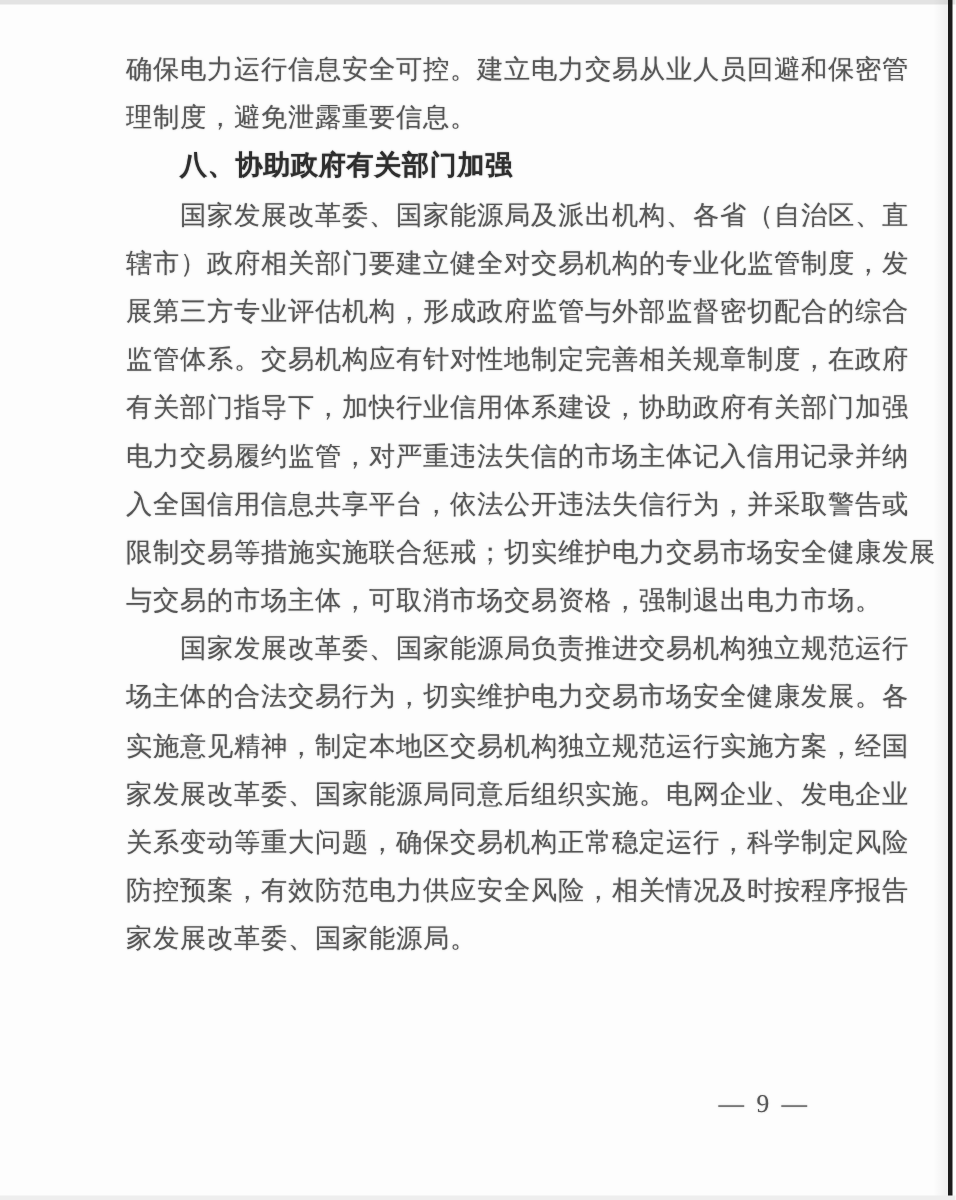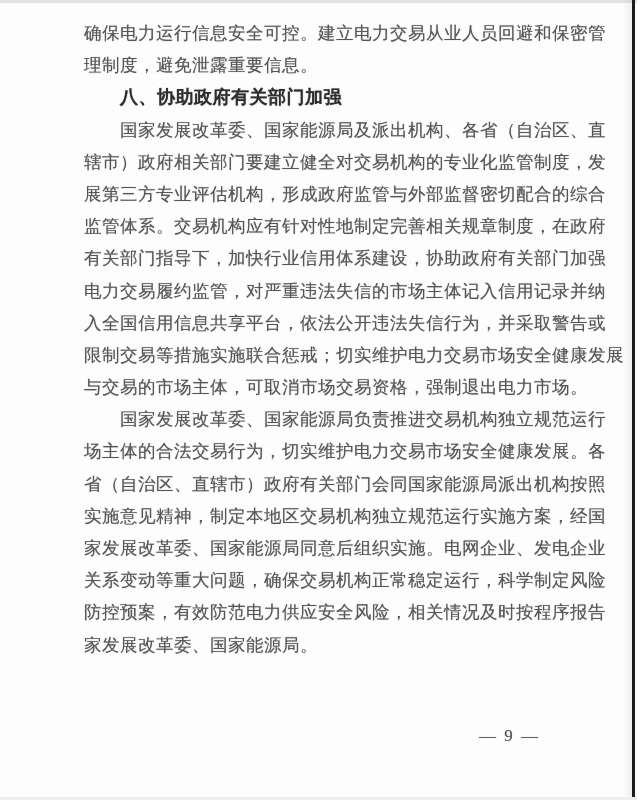--- a/index.html
+++ b/index.html
@@ -43,21 +43,21 @@
     position: absolute;
     top: 0;
     right: 5px;
     width: 10px;
     height: 100%;
     background: linear-gradient(to right, rgba(0,0,0,0), rgba(0,0,0,0.05));
   }
   .textblock {
     position: absolute;
     left: 84px;
-    top: 17px;
+    top: 30px;
     width: 474px;
   }
   .line {
     height: 32.2px;
     line-height: 32.2px;
     font-size: 17.5px;
     letter-spacing: 0.5px;
     white-space: nowrap;
     color: var(--ink, #565656);
     text-shadow: 0 0 1px rgba(90,90,90,0.55);
@@ -96,21 +96,20 @@
     <div class="line">辖市）政府相关部门要建立健全对交易机构的专业化监管制度，发</div>
     <div class="line">展第三方专业评估机构，形成政府监管与外部监督密切配合的综合</div>
     <div class="line">监管体系。交易机构应有针对性地制定完善相关规章制度，在政府</div>
     <div class="line">有关部门指导下，加快行业信用体系建设，协助政府有关部门加强</div>
     <div class="line">电力交易履约监管，对严重违法失信的市场主体记入信用记录并纳</div>
     <div class="line">入全国信用信息共享平台，依法公开违法失信行为，并采取警告或</div>
     <div class="line">限制交易等措施实施联合惩戒；切实维护电力交易市场安全健康发展</div>
     <div class="line">与交易的市场主体，可取消市场交易资格，强制退出电力市场。</div>
     <div class="line indent">国家发展改革委、国家能源局负责推进交易机构独立规范运行</div>
     <div class="line">场主体的合法交易行为，切实维护电力交易市场安全健康发展。各</div>
-    <div class="line">省（自治区、直辖市）政府有关部门会同国家能源局派出机构按照</div>
     <div class="line">实施意见精神，制定本地区交易机构独立规范运行实施方案，经国</div>
     <div class="line">家发展改革委、国家能源局同意后组织实施。电网企业、发电企业</div>
     <div class="line">关系变动等重大问题，确保交易机构正常稳定运行，科学制定风险</div>
     <div class="line">防控预案，有效防范电力供应安全风险，相关情况及时按程序报告</div>
     <div class="line">家发展改革委、国家能源局。</div>
   </div>
 
   <div class="page-number">— 9 —</div>
 
   <div class="edge-right-shadow"></div>

